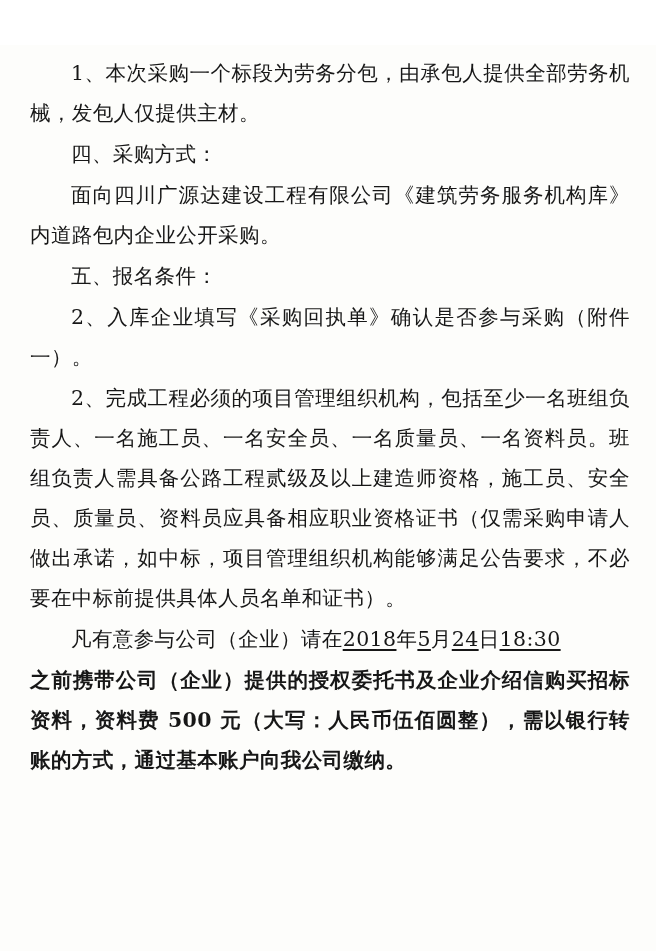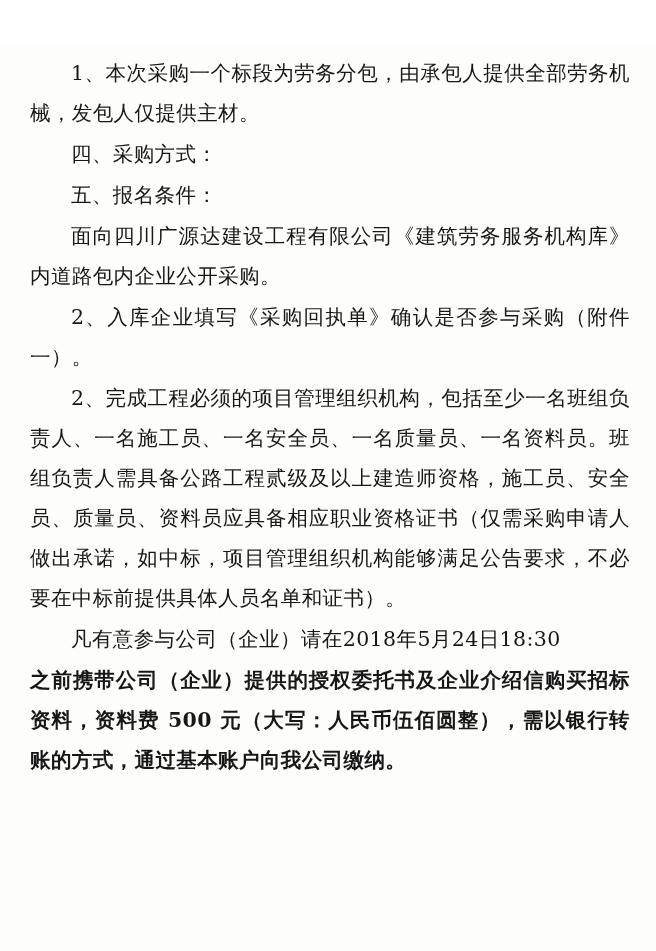--- a/index.html
+++ b/index.html
@@ -38,39 +38,40 @@
     font-family: "DejaVu Serif", "Liberation Serif", serif;
   }
   p.indent {
     text-indent: 41px;
   }
   p.noindent {
     text-indent: 0;
     font-weight: bold;
   }
   .u {
+    text-decoration: underline;
     text-underline-offset: 3px;
   }
   .final-line {
     margin-top: 2px;
   }
   .bottom-block p.para {
     line-height: 40px;
   }
 </style>
 </head>
 <body>
 
 <div id="page">
   <div class="doc-body">
 
     <p class="para indent">1、本次采购一个标段为劳务分包，由承包人提供全部劳务机械，发包人仅提供主材。</p>
     <p class="para indent">四、采购方式：</p>
+    <p class="para indent">面向四川广源达建设工程有限公司《建筑劳务服务机构库》内道路包内企业公开采购。</p>
     <p class="para indent">五、报名条件：</p>
-    <p class="para indent">面向四川广源达建设工程有限公司《建筑劳务服务机构库》内道路包内企业公开采购。</p>
     <p class="para indent">2、入库企业填写《采购回执单》确认是否参与采购（附件一）。</p>
     <p class="para indent">2、完成工程必须的项目管理组织机构，包括至少一名班组负责人、一名施工员、一名安全员、一名质量员、一名资料员。班组负责人需具备公路工程贰级及以上建造师资格，施工员、安全员、质量员、资料员应具备相应职业资格证书（仅需采购申请人做出承诺，如中标，项目管理组织机构能够满足公告要求，不必要在中标前提供具体人员名单和证书）。</p>
 
     <div class="bottom-block">
       <p class="para indent"><span>凡有意参与公司（企业）请在</span><span class="u">2018</span><span>年</span><span class="u">5</span><span>月</span><span class="u">24</span><span>日</span><span class="u">18:30</span></p>
       <p class="para noindent">之前携带公司（企业）提供的授权委托书及企业介绍信购买招标资料，资料费 500 元（大写：人民币伍佰圆整），需以银行转账的方式，通过基本账户向我公司缴纳。</p>
     </div>
 
 
   </div>

